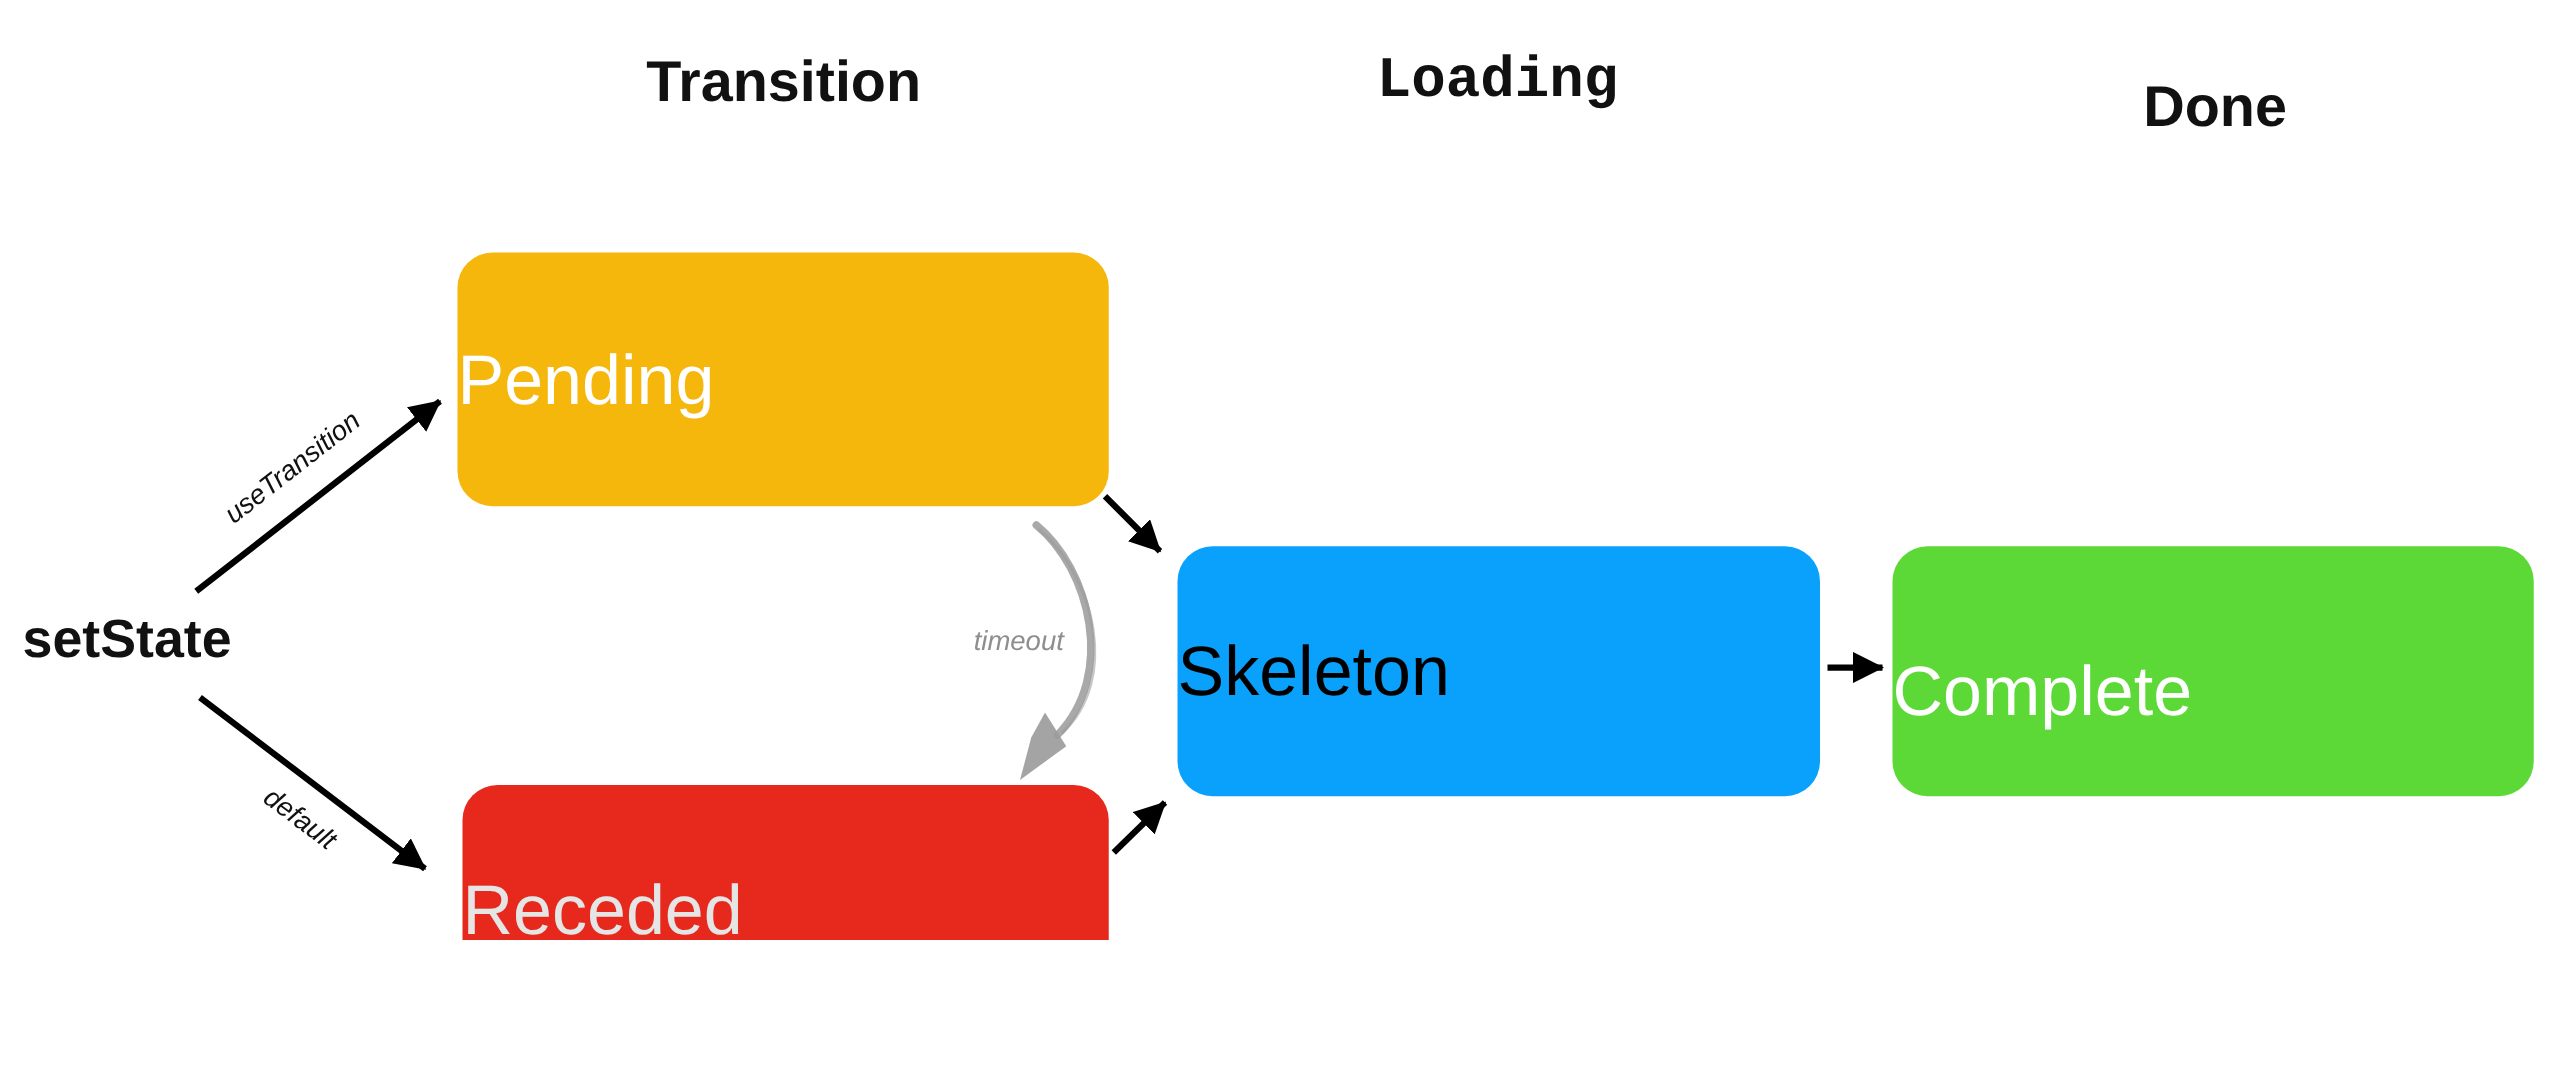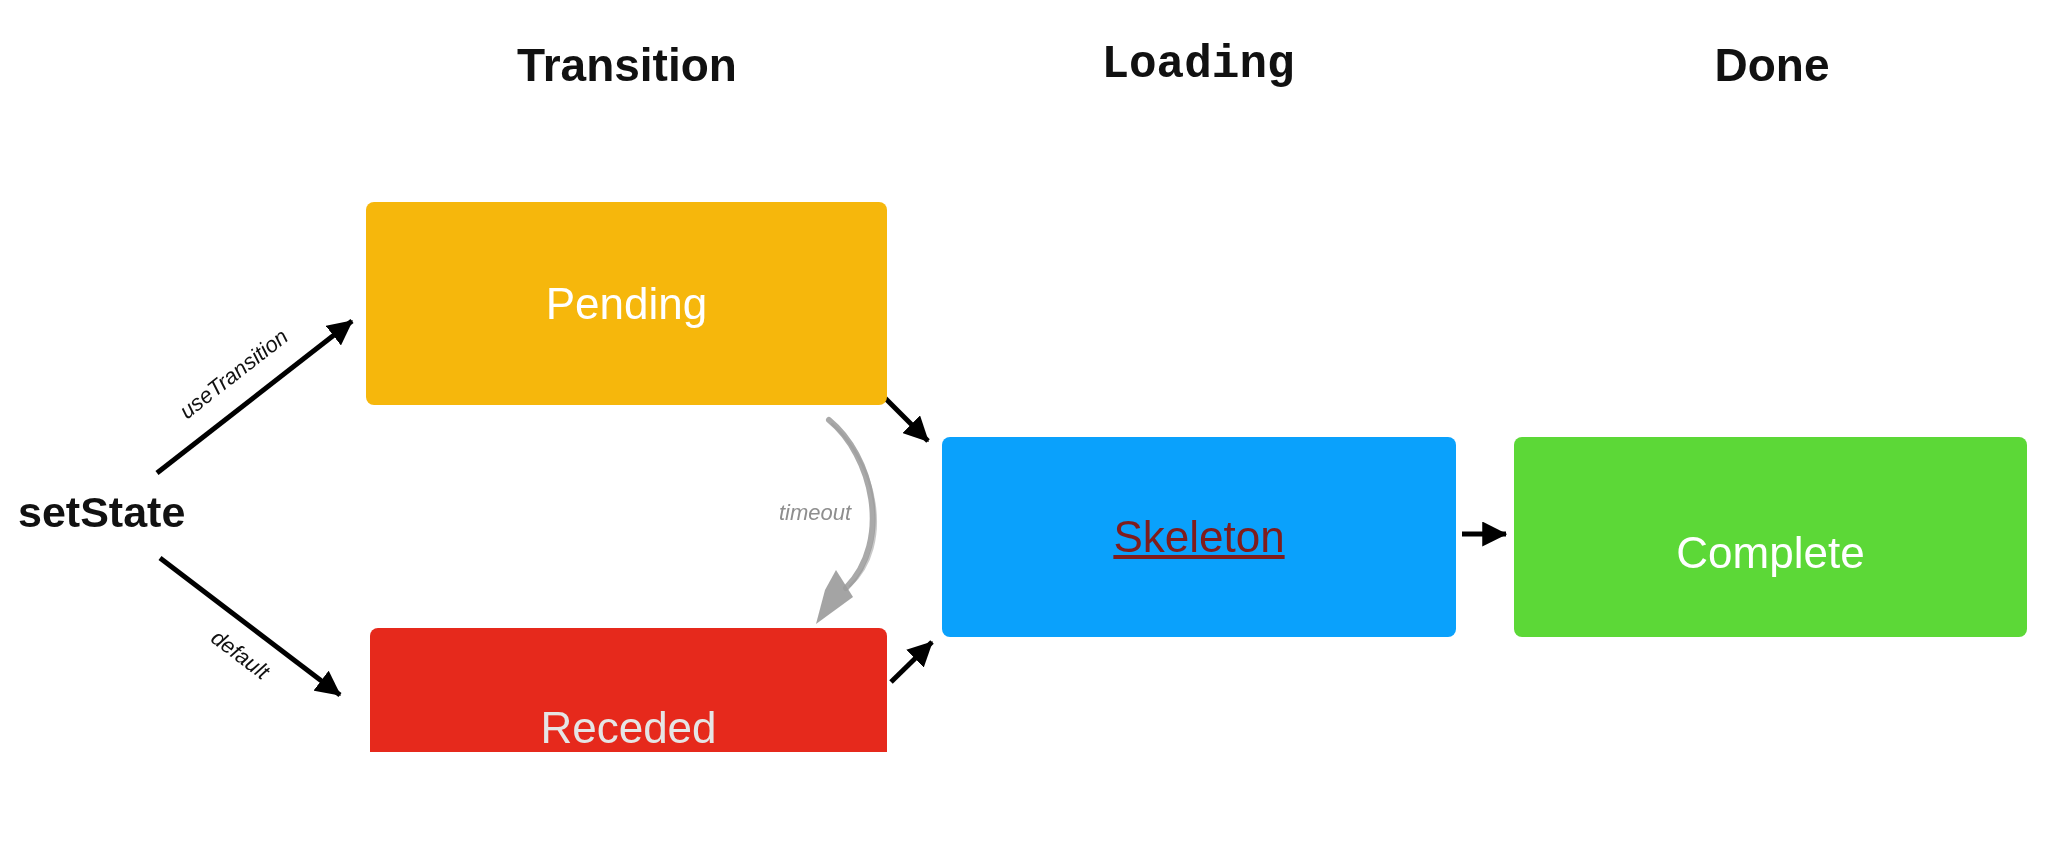--- a/index.html
+++ b/index.html
@@ -31,26 +31,25 @@
     transform: translateY(-50%);
     font-size: 43px;
     font-weight: 700;
     line-height: 1;
     white-space: nowrap;
     text-align: center;
   }
 
   .node {
     position: absolute;
-    border-radius: 8px;
+    border-radius: 28px;
     display: flex;
     align-items: center;
-    justify-content: center;
     color: #ffffff;
-    font-size: 44px;
+    font-size: 56px;
     line-height: 1;
   }
   .node.pending  { left: 366px;  top: 202px; width: 521px; height: 203px; }
   .node.receded  { left: 370px;  top: 628px; width: 517px; height: 199px; }
   .node.skeleton { left: 942px;  top: 437px; width: 514px; height: 200px; }
   .node.complete { left: 1514px; top: 437px; width: 513px; height: 200px; }
 
   .edge-label {
     position: absolute;
     font-style: italic;
@@ -71,21 +70,21 @@
     pointer-events: none;
   }
 </style>
 </head>
 <body>
 
 <div class="canvas">
 
   <div class="col-header transition" style="color: rgb(17, 17, 17);">Transition</div>
   <div class="col-header loading" style="color: rgb(17, 17, 17); font-family: Liberation Mono, monospace;">Loading</div>
-  <div class="col-header done" style="color: rgb(17, 17, 17);">Done</div>
+  <div class="col-header done" style="color: rgb(17, 17, 17); margin-top: 20px;">Done</div>
 
   <div class="source-label" style="color: rgb(17, 17, 17);">setState</div>
 
   <svg class="arrows" viewBox="0 0 2048 868" xmlns="http://www.w3.org/2000/svg">
     <defs>
       <marker id="head-black" markerWidth="5" markerHeight="5" refX="9.5" refY="5" orient="auto" viewBox="0 0 10 10">
         <path d="M0,0 L10,5 L0,10 Z" fill="#000000"></path>
       </marker>
     </defs>
 
@@ -102,21 +101,21 @@
     </g>
   </svg>
 
   <div class="node pending" style="background-color: rgb(246, 183, 12);">
     <span style="color: rgb(255, 255, 255);">Pending</span>
   </div>
   <div class="node receded" style="background-color: rgb(230, 41, 28);">
     <span style="color: #e5e5e5;">Receded</span>
   </div>
   <div class="node skeleton" style="background-color: rgb(10, 161, 252);">
-    <span style="color: #7f1d1d; text-decoration: underline;">Skeleton</span>
+    <span style="color: #000000;">Skeleton</span>
   </div>
   <div class="node complete" style="background-color: rgb(92, 216, 55);">
     <span style="color: rgb(255, 255, 255); margin-top: 32px;">Complete</span>
   </div>
 
   <div class="edge-label use-transition" style="color: rgb(17, 17, 17);">useTransition</div>
   <div class="edge-label default" style="color: rgb(17, 17, 17);">default</div>
   <div class="edge-label timeout" style="color: rgb(142, 142, 142);">timeout</div>
 
 </div>

